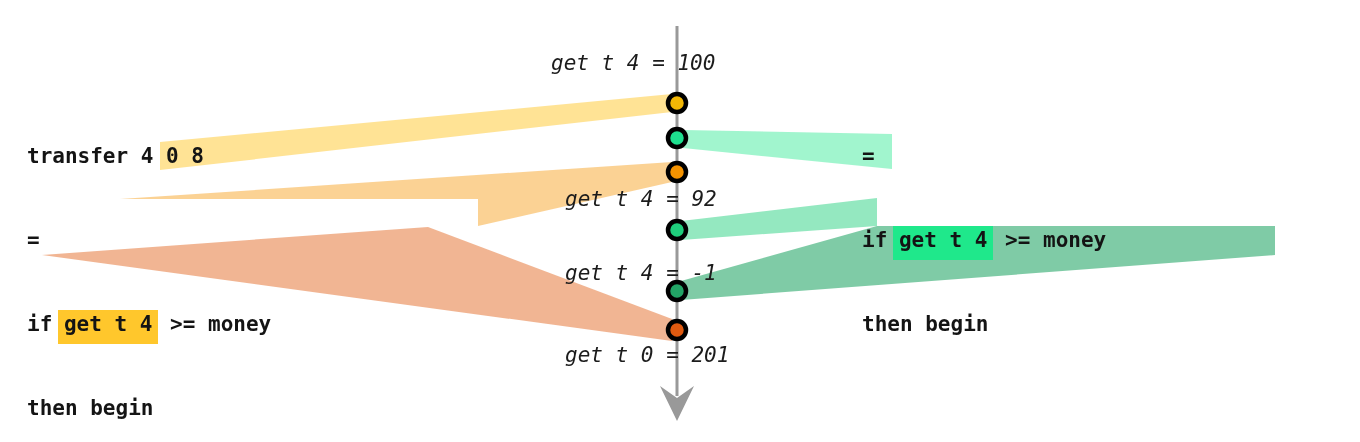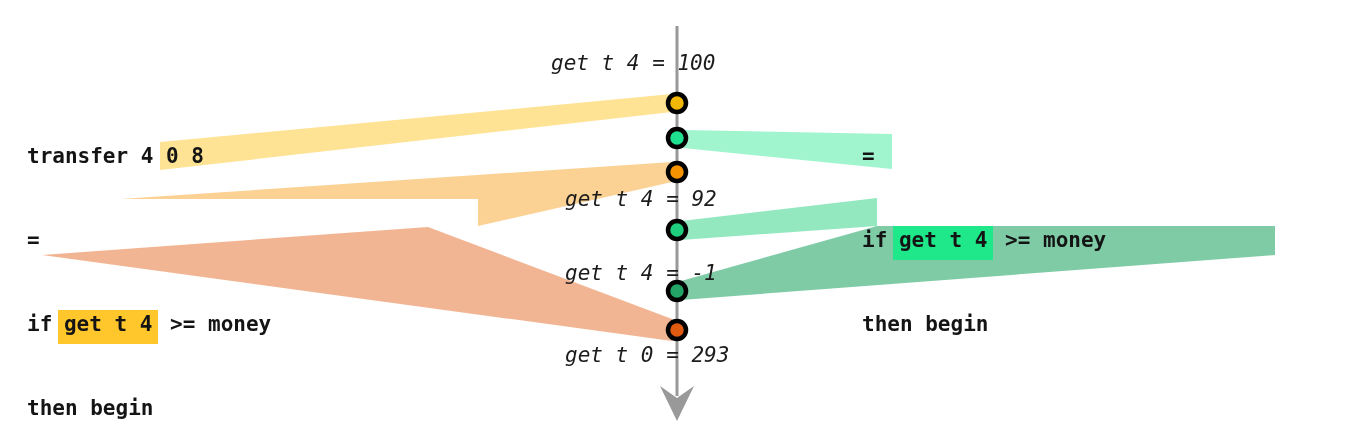--- a/index.html
+++ b/index.html
@@ -59,13 +59,13 @@
   <div class="ln"><span class="seg">if </span><span class="seg hl hl-mid" style="background: rgb(31, 232, 139);">get t 4</span><span class="seg"> &gt;= money</span></div>
   <div class="ln"><span class="seg">then begin</span></div>
   
   
   
 </div>
 
 <div class="tl-label" id="lbl-e1">get t 4 = 100</div>
 <div class="tl-label" id="lbl-e2">get t 4 = 92</div>
 <div class="tl-label" id="lbl-e3">get t 4 = -1</div>
-<div class="tl-label" id="lbl-e4">get t 0 = 293</div>
+<div class="tl-label" id="lbl-e4">get t 0 = 201</div>
 
 </body></html>

